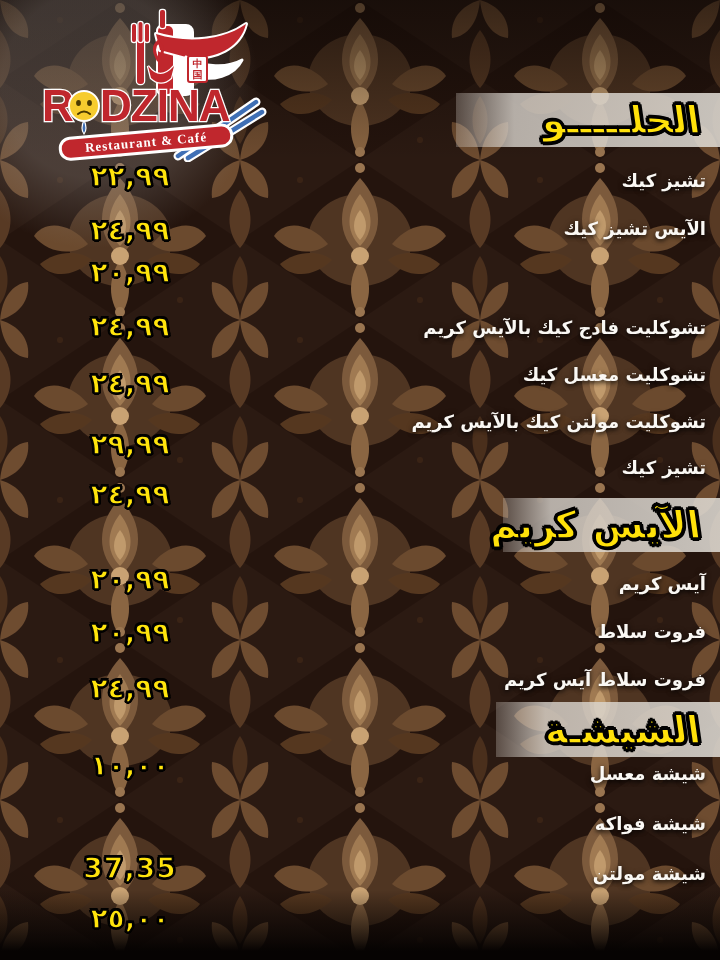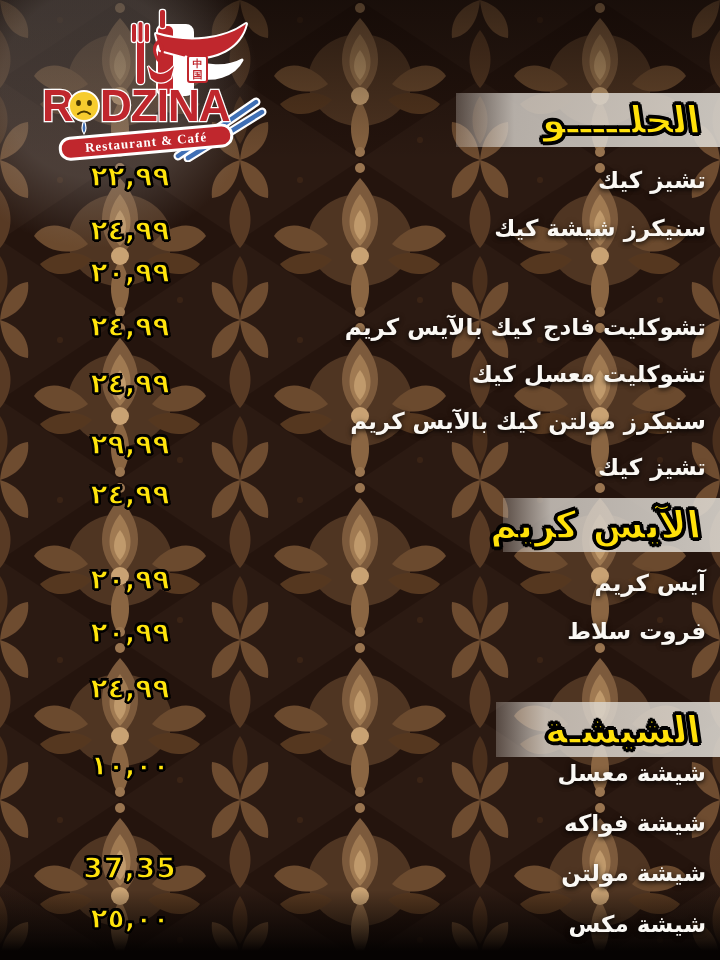--- a/index.html
+++ b/index.html
@@ -26,21 +26,21 @@
   .band2{left:503px;top:498px;width:217px;height:54px;}
   .band3{left:496px;top:702px;width:224px;height:55px;}
   .band-title{
     color:#ffe10a;font-size:38px;font-weight:bold;direction:rtl;white-space:nowrap;
     transform:skewX(8deg);
     -webkit-text-stroke:1.6px #000;
     text-shadow:3px 0 0 #000,-3px 0 0 #000,0 3px 0 #000,0 -3px 0 #000,
       2px 2px 0 #000,-2px -2px 0 #000,2px -2px 0 #000,-2px 2px 0 #000;}
 
   .item-name{position:absolute;right:14px;transform:translateY(-50%);
-    color:#faf8f4;font-size:23px;font-weight:bold;direction:rtl;white-space:nowrap;
+    color:#faf8f4;font-size:18px;font-weight:bold;direction:rtl;white-space:nowrap;
     text-shadow:0 2px 4px rgba(0,0,0,.65),0 0 6px rgba(0,0,0,.35);}
   .item-price{position:absolute;left:55px;width:150px;text-align:center;transform:translateY(-50%);
     color:#ffe40c;font-size:28px;font-weight:bold;letter-spacing:1px;white-space:nowrap;direction:ltr;
     -webkit-text-stroke:1.3px #000;
     text-shadow:2px 0 0 #000,-2px 0 0 #000,0 2px 0 #000,0 -2px 0 #000,
       1.5px 1.5px 0 #000,-1.5px -1.5px 0 #000,1.5px -1.5px 0 #000,-1.5px 1.5px 0 #000;}
 </style>
 </head>
 <body>
 
@@ -148,39 +148,39 @@
   </div>
   <div class="band band2">
     <span class="band-title">الآيس كريم</span>
   </div>
   <div class="band band3">
     <span class="band-title">الشيشـة</span>
   </div>
 
   <div class="item-name" style="top:180px">تشيز كيك</div>
   <div class="item-price" style="top:176px">٢٢,٩٩</div>
-  <div class="item-name" style="top:228px">سنيكرز شيشة كيك</div>
+  <div class="item-name" style="top:228px">الآيس تشيز كيك</div>
   <div class="item-price" style="top:230px">٢٤,٩٩</div>
   <div class="item-price" style="top:272px">٢٠,٩٩</div>
   <div class="item-name" style="top:327px">تشوكليت فادج كيك بالآيس كريم</div>
   <div class="item-price" style="top:326px">٢٤,٩٩</div>
   <div class="item-name" style="top:374px">تشوكليت معسل كيك</div>
   <div class="item-price" style="top:383px">٢٤,٩٩</div>
-  <div class="item-name" style="top:421px">سنيكرز مولتن كيك  بالآيس كريم</div>
+  <div class="item-name" style="top:421px">تشوكليت مولتن كيك  بالآيس كريم</div>
   <div class="item-price" style="top:444px">٢٩,٩٩</div>
   <div class="item-name" style="top:467px">تشيز كيك</div>
   <div class="item-price" style="top:494px">٢٤,٩٩</div>
 
   <div class="item-name" style="top:583px">آيس كريم</div>
   <div class="item-price" style="top:579px">٢٠,٩٩</div>
   <div class="item-name" style="top:631px">فروت سلاط</div>
   <div class="item-price" style="top:632px">٢٠,٩٩</div>
+  <div class="item-name" style="top:679px">فروت سلاط آيس كريم</div>
   <div class="item-price" style="top:688px">٢٤,٩٩</div>
 
   <div class="item-name" style="top:773px">شيشة معسل</div>
   <div class="item-price" style="top:765px">١٠,٠٠</div>
   <div class="item-name" style="top:823px">شيشة فواكه</div>
   <div class="item-name" style="top:873px">شيشة مولتن</div>
   <div class="item-price" style="top:868px">37,35</div>
-  <div class="item-name" style="top:924px">شيشة مكس</div>
   <div class="item-price" style="top:918px">٢٥,٠٠</div>
 
 </div>
 
 </body></html>

